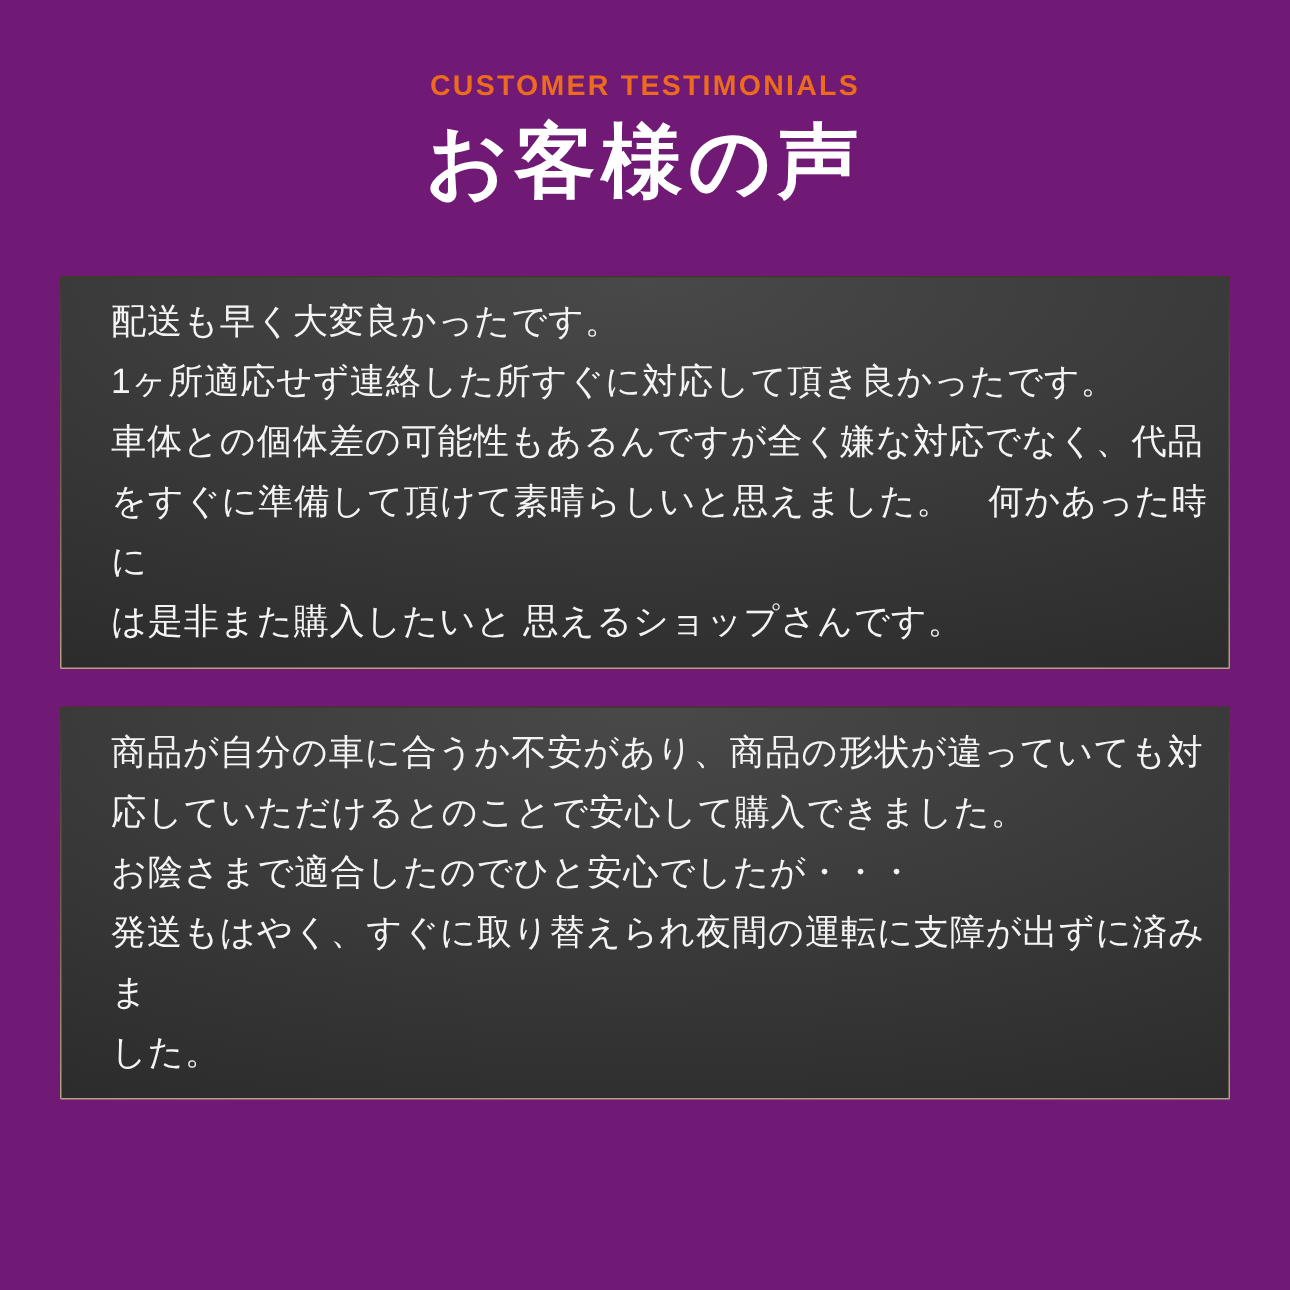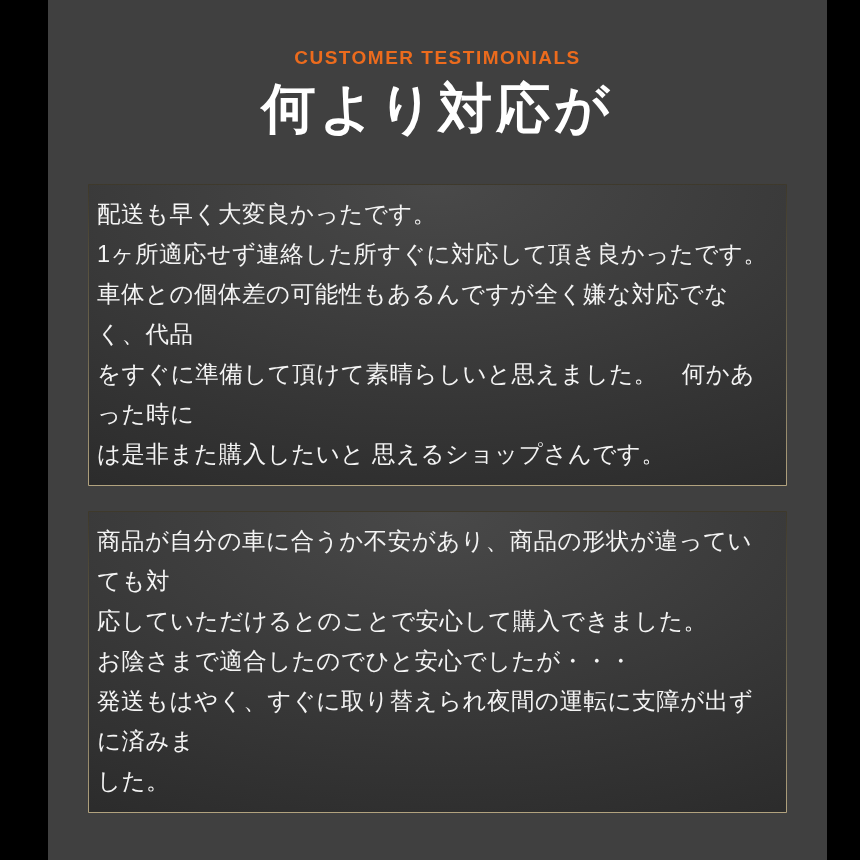--- a/index.html
+++ b/index.html
@@ -7,24 +7,23 @@
     padding: 0;
     background: #000000;
   }
   body {
     width: 860px;
     height: 860px;
     font-family: "Liberation Sans", "DejaVu Sans", sans-serif;
     overflow: hidden;
   }
   .page {
-    width: 779px;
+    width: 860px;
     height: 860px;
-    background: #404040;
-    margin-left: 48px;
+    background: #701a75;
   }
   .header {
     padding-top: 48px;
     text-align: center;
   }
   .eyebrow {
     color: #ec6b1d;
     font-size: 19px;
     font-weight: bold;
     letter-spacing: 1.5px;
@@ -44,36 +43,36 @@
     flex-direction: column;
     gap: 25px;
   }
   .card {
     padding: 1px;
     background: linear-gradient(180deg, #3e392b 0%, #6f6750 55%, #b2a37f 100%);
     border-radius: 1px;
   }
   .card-inner {
     background: radial-gradient(130% 150% at 50% 0%, #494949 0%, #353535 52%, #232323 100%);
-    padding: 9px 14px 11px 8px;
+    padding: 9px 14px 11px 33px;
     color: #f4f4f4;
     font-size: 23.5px;
     line-height: 40px;
     letter-spacing: 0.5px;
     white-space: pre-line;
   }
 </style>
 </head>
 <body>
 
 <div class="page">
 
   <div class="header">
     <div class="eyebrow">CUSTOMER TESTIMONIALS</div>
-    <div class="title">何より対応が</div>
+    <div class="title">お客様の声</div>
   </div>
 
   <div class="cards">
 
     <div class="card">
       <div class="card-inner">配送も早く大変良かったです。
 1ヶ所適応せず連絡した所すぐに対応して頂き良かったです。
 車体との個体差の可能性もあるんですが全く嫌な対応でなく、代品
 をすぐに準備して頂けて素晴らしいと思えました。　何かあった時に
 は是非また購入したいと 思えるショップさんです。</div>

